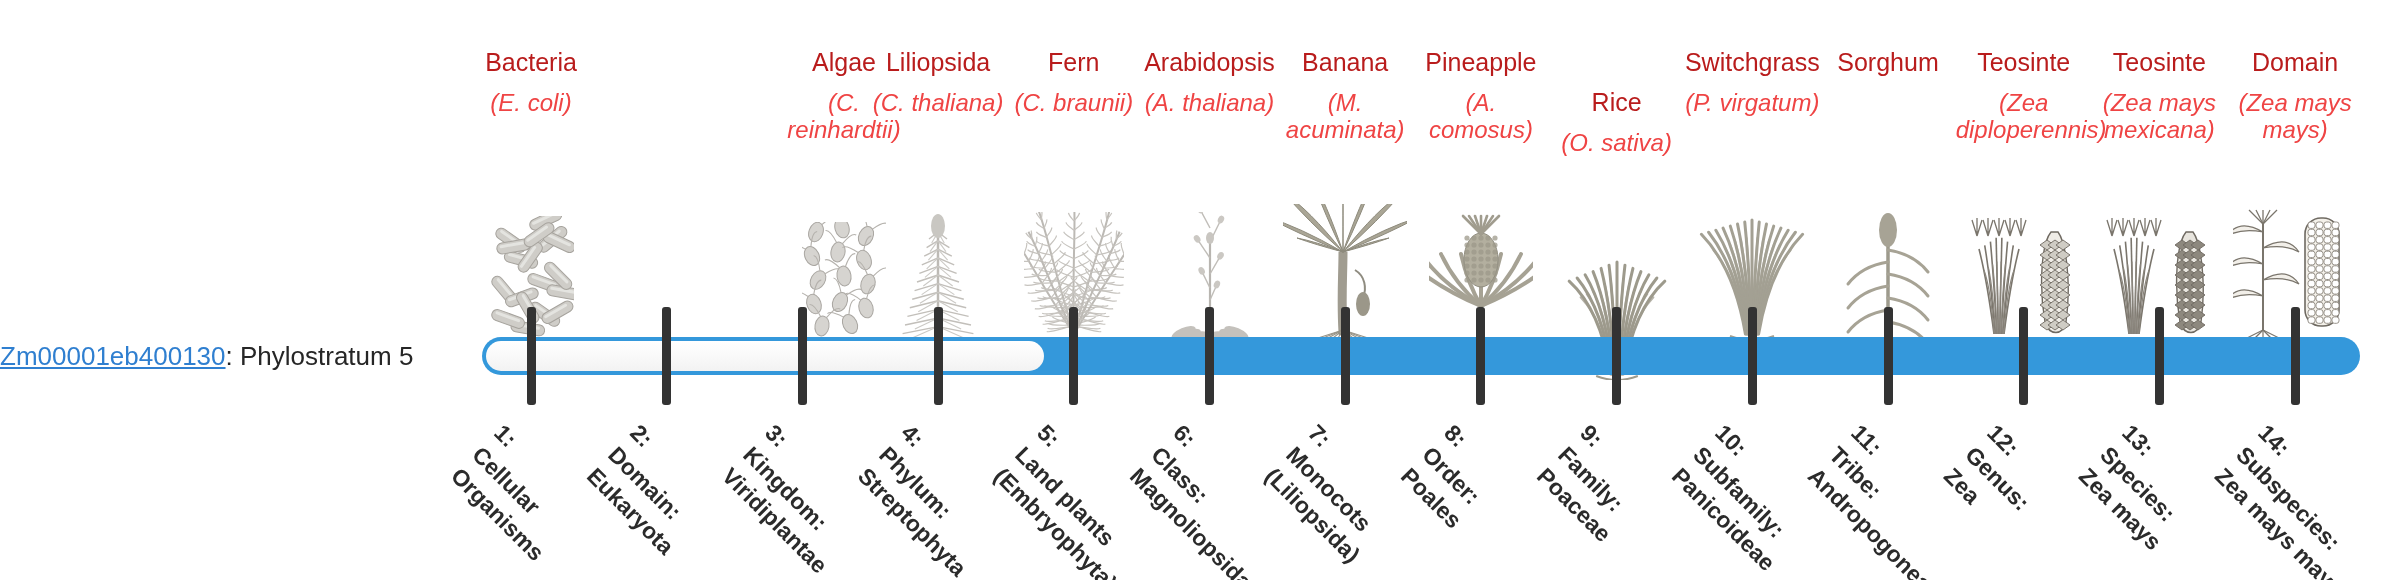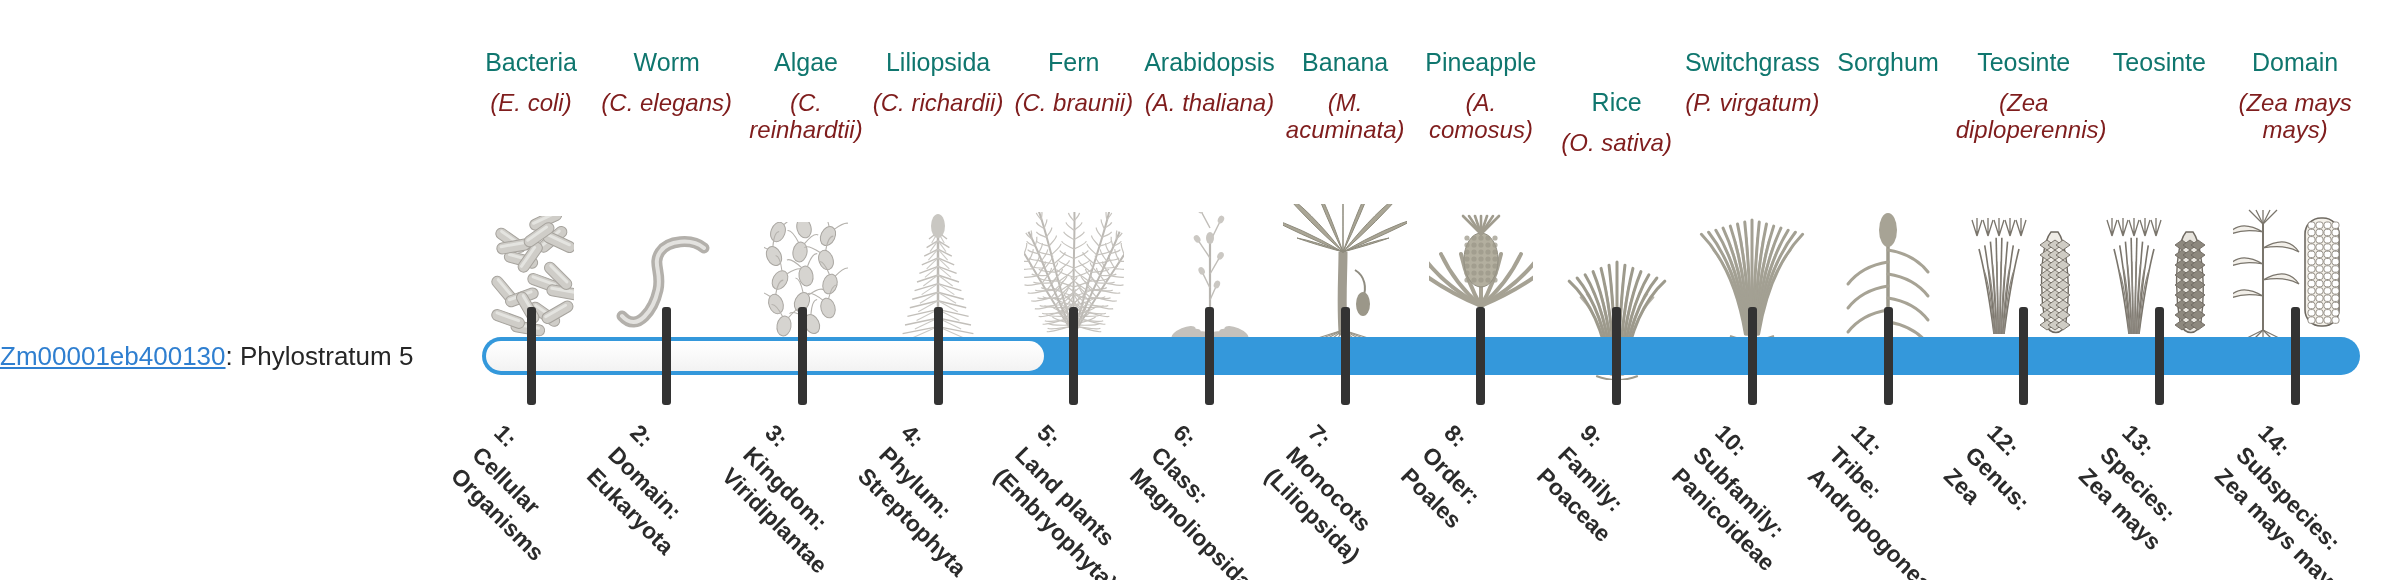--- a/index.html
+++ b/index.html
@@ -40,31 +40,31 @@
     width: 2400px; height: 320px;
   }
   .col {
     position: absolute;
     top: 48px;
     width: 136px;
     text-align: center;
   }
   .col-common {
     font-size: 25px;
-    color: #0f766e;
+    color: #b91c1c;
     line-height: 1.18;
     height: 32px;
     overflow: visible;
     white-space: nowrap;
   }
   .col-sci {
     margin-top: 9px;
     font-size: 24px;
     font-style: italic;
-    color: #7f1d1d;
+    color: #ef4444;
     line-height: 1.14;
     min-height: 58px;
   }
   .col-art {
     position: absolute;
     top: 160px;
     left: 0;
     width: 136px;
     height: 132px;
     display: flex;
@@ -209,31 +209,21 @@
               <rect x="0" y="0" width="34" height="11" rx="5.5" fill="#cfcdc8" stroke="#a6a39d" stroke-width="1"></rect>
               <rect x="3" y="2" width="26" height="3" rx="1.5" fill="#e8e7e4" opacity="0.85"></rect>
             </g>
             <g transform="translate(62,44) rotate(45)">
               <rect x="0" y="0" width="34" height="11" rx="5.5" fill="#cfcdc8" stroke="#a6a39d" stroke-width="1"></rect>
               <rect x="3" y="2" width="26" height="3" rx="1.5" fill="#e8e7e4" opacity="0.85"></rect>
             </g>
           </svg>
         </div>
       </div>
-      <div class="col" style="left: 598.7px;">
-        <div class="col-common">Worm</div>
-        <div class="col-sci">(C. elegans)</div>
-        <div class="col-art">
-          <svg width="110" height="110" viewBox="0 0 110 110">
-            <path d="M10 86 C 26 104, 42 78, 46 60 C 50 42, 40 34, 48 22 C 56 10, 80 8, 92 18" fill="none" stroke="#b3b0ab" stroke-width="11" stroke-linecap="round"></path>
-            <path d="M10 86 C 26 104, 42 78, 46 60 C 50 42, 40 34, 48 22 C 56 10, 80 8, 92 18" fill="none" stroke="#e3e2df" stroke-width="4" stroke-linecap="round"></path>
-          </svg>
-        </div>
-      </div>
-      <div class="col" style="left: 738px;">
+      <div class="col" style="left: 776px;">
         <div class="col-common">Algae</div>
         <div class="col-sci">(C. reinhardtii)</div>
         <div class="col-art">
           <svg width="84" height="118" viewBox="0 0 84 118">
             <rect x="0" y="0" width="84" height="118" fill="#ffffff"></rect>
             <g transform="translate(14,10) rotate(20)">
               <ellipse cx="0" cy="0" rx="7" ry="10" fill="#d6d4d0" stroke="#a9a6a1" stroke-width="1"></ellipse>
               <path d="M-3 -9 C -9 -17, -13 -20, -16 -19" stroke="#b5b2ad" stroke-width="1.1" fill="none"></path>
               <path d="M3 -9 C 8 -18, 12 -21, 15 -20" stroke="#b5b2ad" stroke-width="1.1" fill="none"></path>
             </g>
@@ -300,21 +290,21 @@
             <g transform="translate(48,102) rotate(-25)">
               <ellipse cx="0" cy="0" rx="7" ry="10" fill="#d6d4d0" stroke="#a9a6a1" stroke-width="1"></ellipse>
               <path d="M-3 -9 C -9 -17, -13 -20, -16 -19" stroke="#b5b2ad" stroke-width="1.1" fill="none"></path>
               <path d="M3 -9 C 8 -18, 12 -21, 15 -20" stroke="#b5b2ad" stroke-width="1.1" fill="none"></path>
             </g>
           </svg>
         </div>
       </div>
       <div class="col" style="left: 870.1px;">
         <div class="col-common">Liliopsida</div>
-        <div class="col-sci">(C. richardii)</div>
+        <div class="col-sci">(C. thaliana)</div>
         <div class="col-art">
           <svg width="88" height="126" viewBox="0 0 88 126">
             <path d="M44 124 L44 12" stroke="#bdbab5" stroke-width="2.5"></path>
             <path d="M44 18 L35 25" stroke="#c2bfba" stroke-width="1.4" fill="none"></path>
             <path d="M44 18 L53 25" stroke="#c2bfba" stroke-width="1.4" fill="none"></path>
             <path d="M44 18 L37.7 29" stroke="#cbc9c5" stroke-width="1.1" fill="none"></path>
             <path d="M44 18 L50.3 29" stroke="#cbc9c5" stroke-width="1.1" fill="none"></path>
             <path d="M44 26.6 L32.6 33.6" stroke="#c2bfba" stroke-width="1.4" fill="none"></path>
             <path d="M44 26.6 L55.4 33.6" stroke="#c2bfba" stroke-width="1.4" fill="none"></path>
             <path d="M44 26.6 L36.02 37.6" stroke="#cbc9c5" stroke-width="1.1" fill="none"></path>
@@ -849,20 +839,21 @@
             <path d="M90 100 l7 5 l-7 5 l-7 -5 z" fill="#cfccc4" stroke="#6f6a62" stroke-width="0.9"></path>
             <path d="M98 100 l7 5 l-7 5 l-7 -5 z" fill="#cfccc4" stroke="#6f6a62" stroke-width="0.9"></path>
             <path d="M82 110 l7 5 l-7 5 l-7 -5 z" fill="#cfccc4" stroke="#6f6a62" stroke-width="0.9"></path>
             <path d="M90 110 l7 5 l-7 5 l-7 -5 z" fill="#cfccc4" stroke="#6f6a62" stroke-width="0.9"></path>
             <path d="M98 110 l7 5 l-7 5 l-7 -5 z" fill="#cfccc4" stroke="#6f6a62" stroke-width="0.9"></path>
           </svg>
         </div>
       </div>
       <div class="col" style="left: 2091.4px;">
         <div class="col-common">Teosinte</div>
+        <div class="col-sci">(Zea mays mexicana)</div>
         <div class="col-art">
           <svg width="118" height="130" viewBox="0 0 118 130">
             <path d="M29 124 Q 22 70, 14 39" stroke="#7a756c" stroke-width="1.6" fill="none"></path>
             <path d="M29 124 Q 26 80, 19 60" stroke="#8b867d" stroke-width="1.2" fill="none"></path>
             <path d="M30.428571428571427 124 Q 25.42857142857143 70, 19.714285714285715 35.285714285714285" stroke="#7a756c" stroke-width="1.6" fill="none"></path>
             <path d="M30.428571428571427 124 Q 28.285714285714285 80, 23.285714285714285 57.142857142857146" stroke="#8b867d" stroke-width="1.2" fill="none"></path>
             <path d="M31.857142857142858 124 Q 28.857142857142858 70, 25.428571428571427 31.571428571428573" stroke="#7a756c" stroke-width="1.6" fill="none"></path>
             <path d="M31.857142857142858 124 Q 30.57142857142857 80, 27.57142857142857 54.285714285714285" stroke="#8b867d" stroke-width="1.2" fill="none"></path>
             <path d="M33.285714285714285 124 Q 32.285714285714285 70, 31.142857142857142 27.857142857142858" stroke="#7a756c" stroke-width="1.6" fill="none"></path>
             <path d="M33.285714285714285 124 Q 32.857142857142854 80, 31.857142857142858 51.42857142857143" stroke="#8b867d" stroke-width="1.2" fill="none"></path>

